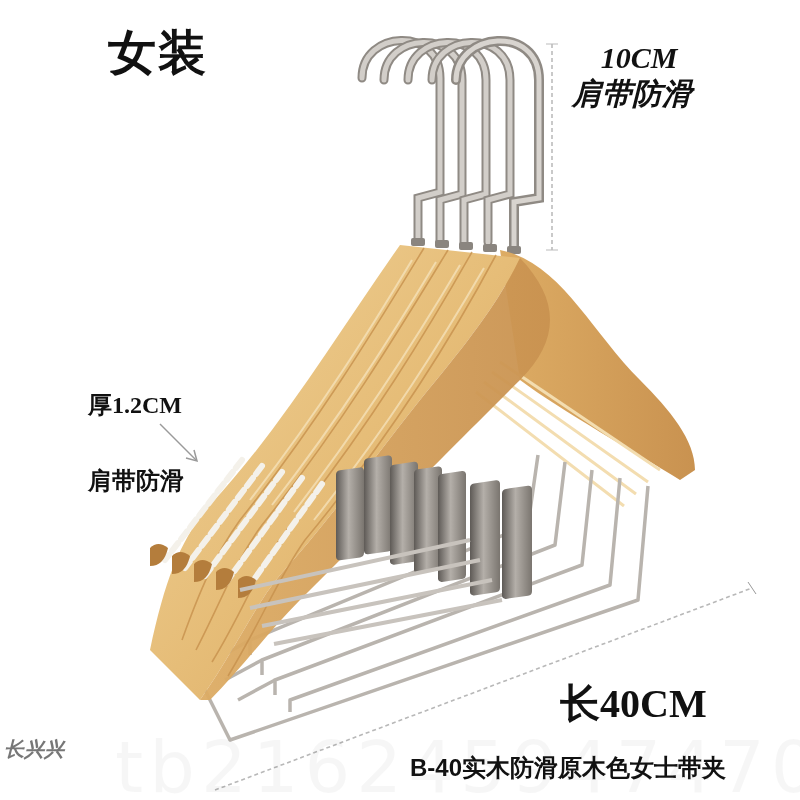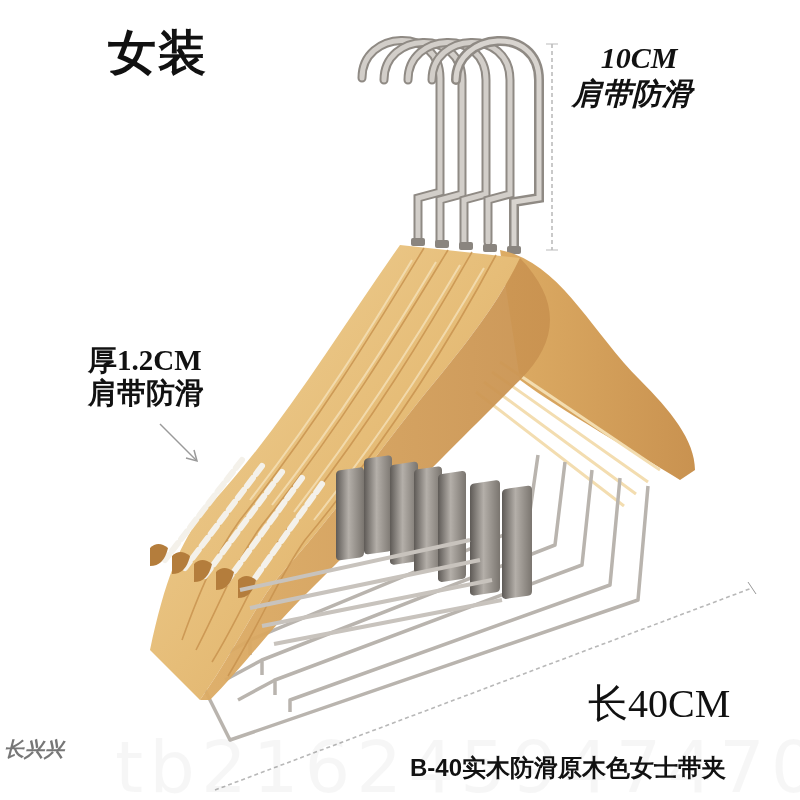--- a/index.html
+++ b/index.html
@@ -5,25 +5,25 @@
   html, body { margin:0; padding:0; }
   body { width:800px; height:800px; background:#ffffff; position:relative; overflow:hidden;
          font-family: "DejaVu Serif", "Liberation Serif", serif; }
   .abs { position:absolute; }
   .title { left:80px; top:28px; font-family:"DejaVu Sans","Liberation Sans",sans-serif;
            font-weight:bold; font-size:48px; color:#111; letter-spacing:2px; line-height:1;margin-left:28px; }
   .hook-label { left:572px; top:40px; text-align:center; color:#111; font-weight:bold; line-height:1.2;font-style:italic; }
   .hook-label .l1 { font-size:30px; font-family:"Liberation Serif","DejaVu Serif",serif; display:block; padding-left:14px;}
   .hook-label .l2 { font-size:30px; font-family:"DejaVu Sans","Liberation Sans",sans-serif; display:block; }
   .thick-label { left:88px; top:343px; color:#111; font-weight:bold; line-height:1.22; }
-  .thick-label span { display:block; font-size:29px; }
+  .thick-label span { display:block; font-size:24px;margin-top:48px; }
   .thick-label .l1 { font-family:"Liberation Serif","DejaVu Serif",serif; }
   .thick-label .l2 { font-family:Liberation Mono, monospace; }
-  .length-label { left:560px; top:676px; font-size:40px; font-weight:normal; color:#111;
-                  font-family:"Liberation Serif","DejaVu Serif",serif;margin-left:28px; }
+  .length-label { left:560px; top:676px; font-size:40px; font-weight:bold; color:#111;
+                  font-family:"Liberation Serif","DejaVu Serif",serif; }
   .product-name { left:410px; top:752px; font-size:24px; font-weight:bold; color:#111;
                   font-family:"DejaVu Sans","Liberation Sans",sans-serif; letter-spacing:0px; }
   .product-name .code { font-family:Liberation Sans, sans-serif; }
   .brand-mark { left:4px; top:736px; font-size:20px; font-style:italic; font-weight:bold; color:#777;
                 font-family:Liberation Sans, sans-serif; }
   .watermark { left:115px; top:720px; font-size:72px; color:rgba(0,0,0,0.035);
                font-family:"DejaVu Sans","Liberation Sans",sans-serif; white-space:nowrap; letter-spacing:6px; }
   svg.scene { position:absolute; left:0; top:0; }
 </style>
 </head>

